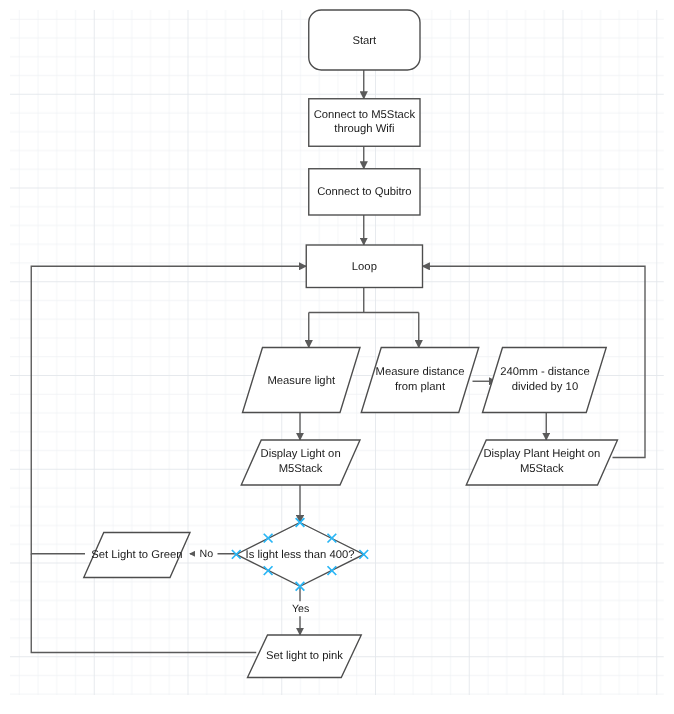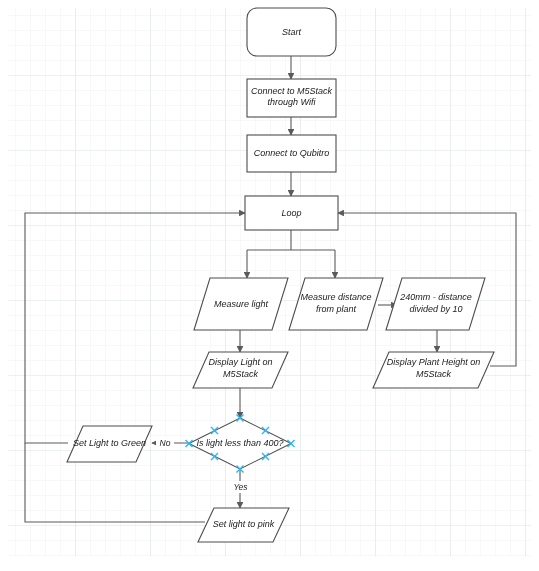--- a/index.html
+++ b/index.html
@@ -11,21 +11,20 @@
     width: 539px;
     height: 571px;
     font-family: "Liberation Sans", sans-serif;
     overflow: hidden;
   }
   #canvas {
     position: relative;
     width: 539px;
     height: 571px;
     background-color: #ffffff;
-    font-style: italic;
   }
   #grid-layer, #diagram-layer {
     position: absolute;
     top: 0;
     left: 0;
     width: 539px;
     height: 571px;
   }
   .node-text {
     font-family: "Liberation Sans", sans-serif;

